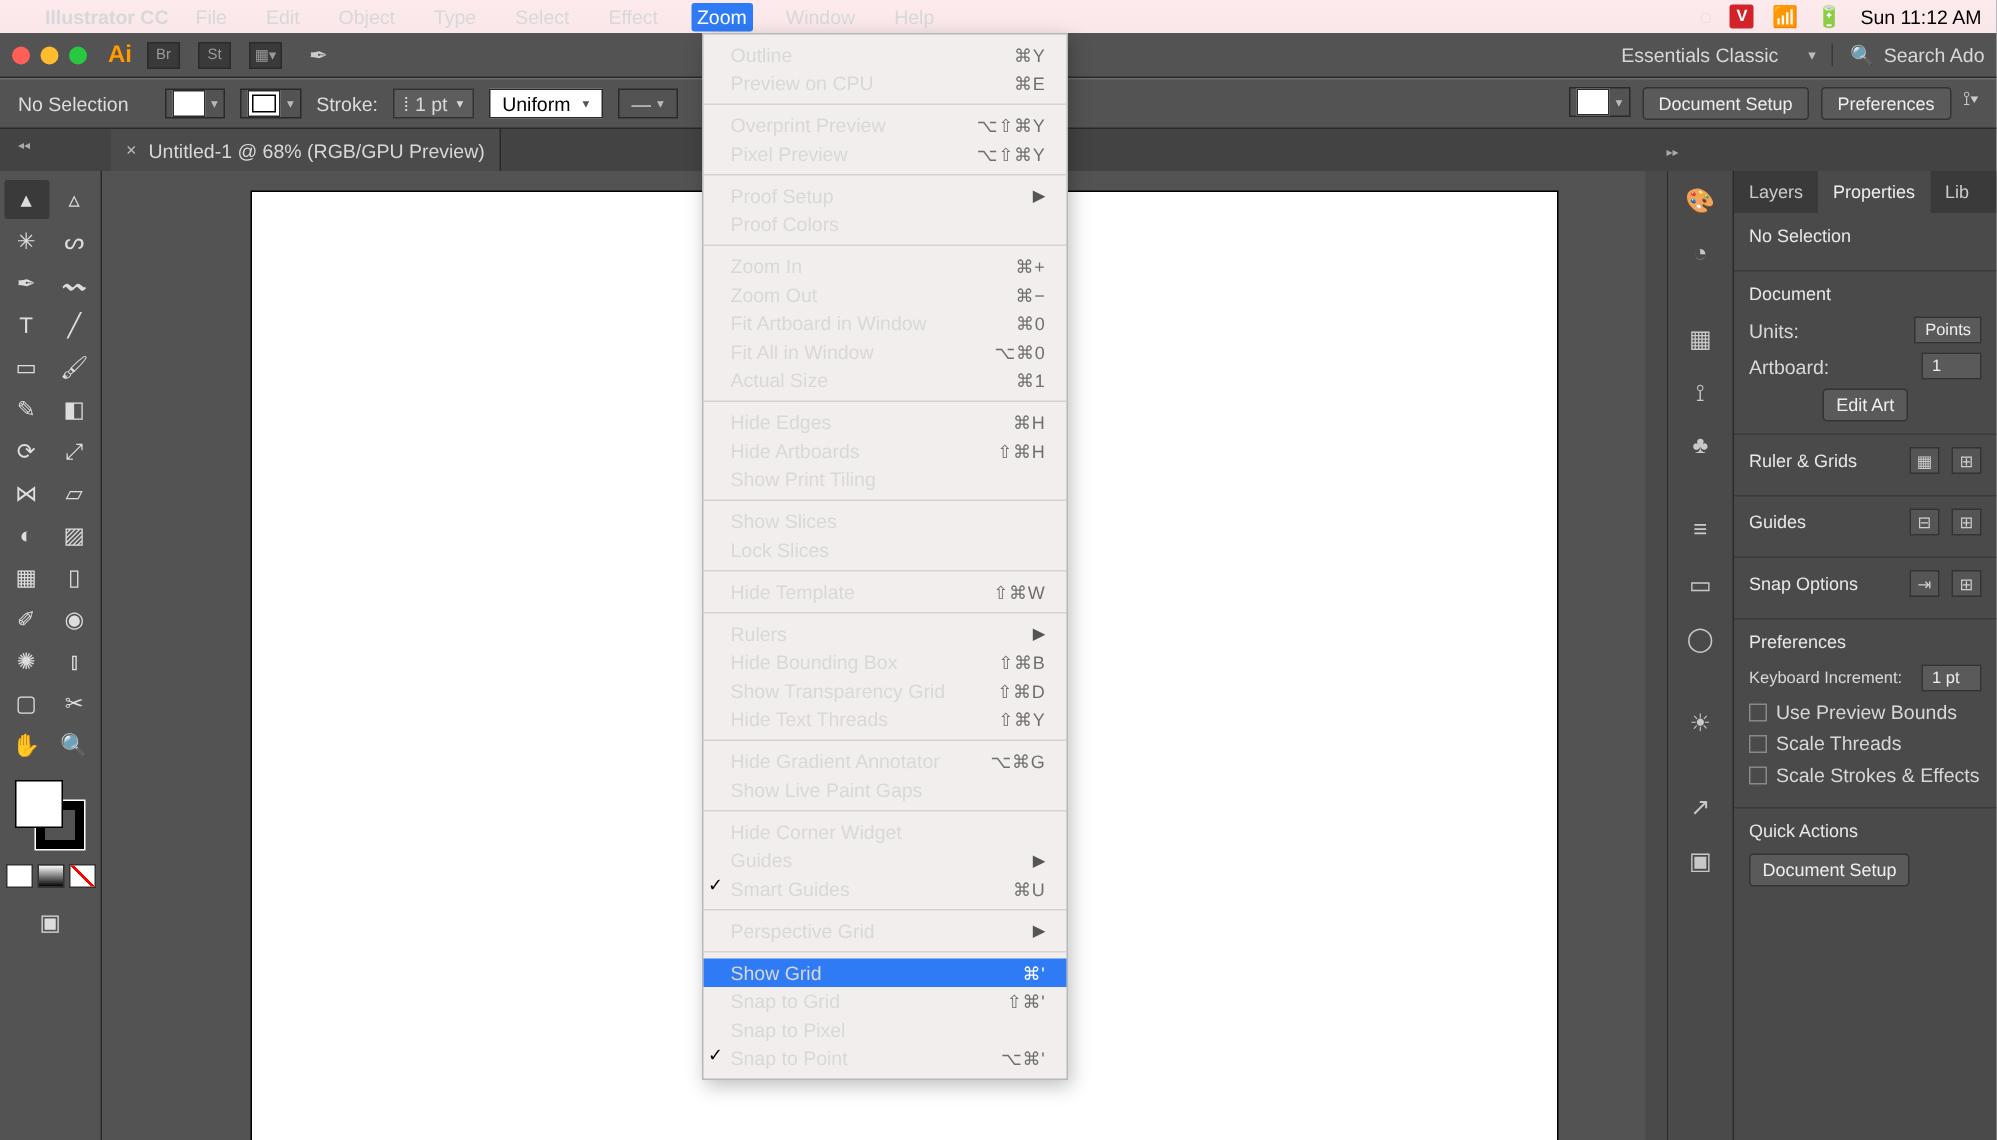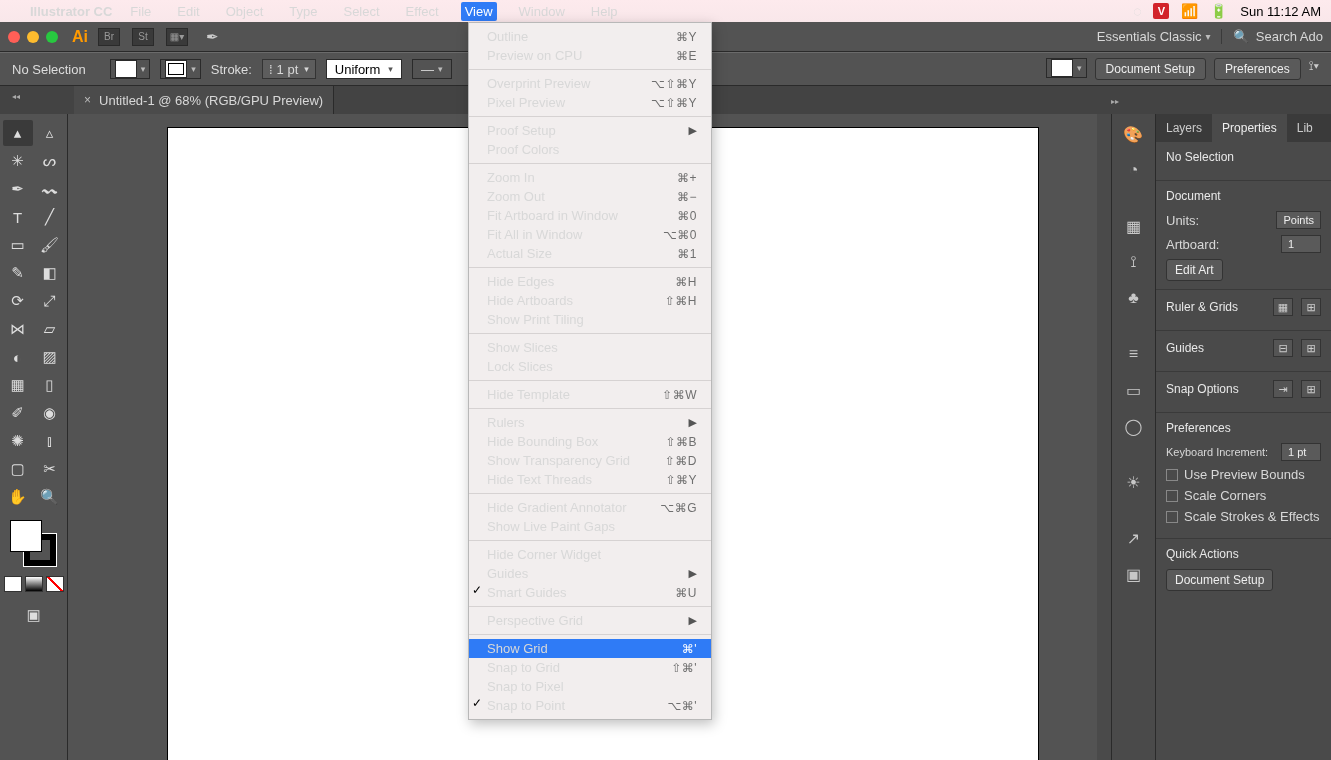--- a/index.html
+++ b/index.html
@@ -18,21 +18,21 @@
 .vbox{background:#d2232a;color:#fff;width:16px;height:16px;display:inline-flex;align-items:center;justify-content:center;font-weight:700;font-size:11px;border-radius:2px}
 
 
 .approw{height:30px;background:#535353;display:flex;align-items:center;padding:0 8px;border-bottom:1px solid #2a2a2a}
 .traffic{display:flex;gap:7px;margin-right:14px}
 .traffic span{width:12px;height:12px;border-radius:50%}
 .t-r{background:#ff5f57}.t-y{background:#febc2e}.t-g{background:#28c840}
 .approw .ai{color:#ff9a00;font-weight:700;font-size:16px;margin-right:10px}
 .approw .sq{width:22px;height:18px;background:#3a3a3a;color:#999;font-size:10px;display:inline-flex;align-items:center;justify-content:center;margin-right:12px;border:1px solid #2a2a2a}
 .approw .right{margin-left:auto;display:flex;align-items:center;gap:10px}
-.workspace{display:flex;align-items:center;gap:4px;color:#ddd;font-size:13px}
+.workspace{display:flex;align-items:center;gap:20px;color:#ddd;font-size:13px}
 .workspace .chev{font-size:10px;color:#bbb}
 .searchbox{display:flex;align-items:center;gap:6px;color:#999;border-left:1px solid #3a3a3a;padding-left:12px}
 
 
 .ctrlbar{height:34px;background:#535353;border-top:1px solid #6b6b6b;border-bottom:1px solid #2a2a2a;display:flex;align-items:center;padding:0 12px;gap:10px;color:#ddd;font-size:12px}
 .ctrlbar .lbl{color:#ddd}
 .swatch{width:22px;height:18px;border:1px solid #2a2a2a;display:inline-block}
 .sw-white{background:#fff}.sw-none{background:#fff;position:relative}
 .sw-none::after{content:"";position:absolute;inset:2px;border:1px solid #000}
 .dropbtn{display:flex;align-items:center;gap:4px;background:#535353;border:1px solid #2a2a2a;height:20px;padding:0 4px}
@@ -107,21 +107,21 @@
 
 <div class="menubar">
   <span class="apple"></span>
   <span class="appname">Illustrator CC</span>
   <span class="mitem">File</span>
   <span class="mitem">Edit</span>
   <span class="mitem">Object</span>
   <span class="mitem">Type</span>
   <span class="mitem">Select</span>
   <span class="mitem">Effect</span>
-  <span class="mitem active">View</span>
+  <span class="mitem active">Zoom</span>
   <span class="mitem">Window</span>
   <span class="mitem">Help</span>
   <span class="spacer"></span>
   <span class="tray">
     <span class="ico">◌</span>
     <span class="vbox">V</span>
     <span class="ico">📶</span>
     <span class="ico">🔋</span>
     <span class="clock" style="color:#000">Sun 11:12 AM</span>
   </span>
@@ -276,21 +276,21 @@
     <div class="pgroup">
       <div class="hd">Document</div>
       <div class="prow">
           <span>Units:</span>
           <span class="val">Points</span>
         </div>
       <div class="prow">
           <span>Artboard:</span>
           <span class="val">1</span>
         </div>
-      <div style="text-align:left"><span class="smallbtn">Edit Art</span></div>
+      <div style="text-align:center"><span class="smallbtn">Edit Art</span></div>
     </div>
     <div class="pgroup">
       <div class="prow">
           <span class="hd" style="margin:0">Ruler &amp; Grids</span>
           <span class="iconrow">
             <span>▦</span>
             <span>⊞</span>
           </span>
         </div>
     </div>
@@ -317,21 +317,21 @@
       <div class="prow">
           <span style="font-size:11px">Keyboard Increment:</span>
           <span class="val">1 pt</span>
         </div>
       <div class="chk">
           <span class="box"></span>
           <span>Use Preview Bounds</span>
         </div>
       <div class="chk">
           <span class="box"></span>
-          <span>Scale Corners</span>
+          <span>Scale Threads</span>
         </div>
       <div class="chk">
           <span class="box"></span>
           <span>Scale Strokes &amp; Effects</span>
         </div>
     </div>
     <div class="pgroup" style="border-bottom:none">
       <div class="hd">Quick Actions</div>
       <span class="smallbtn">Document Setup</span>
     </div>

